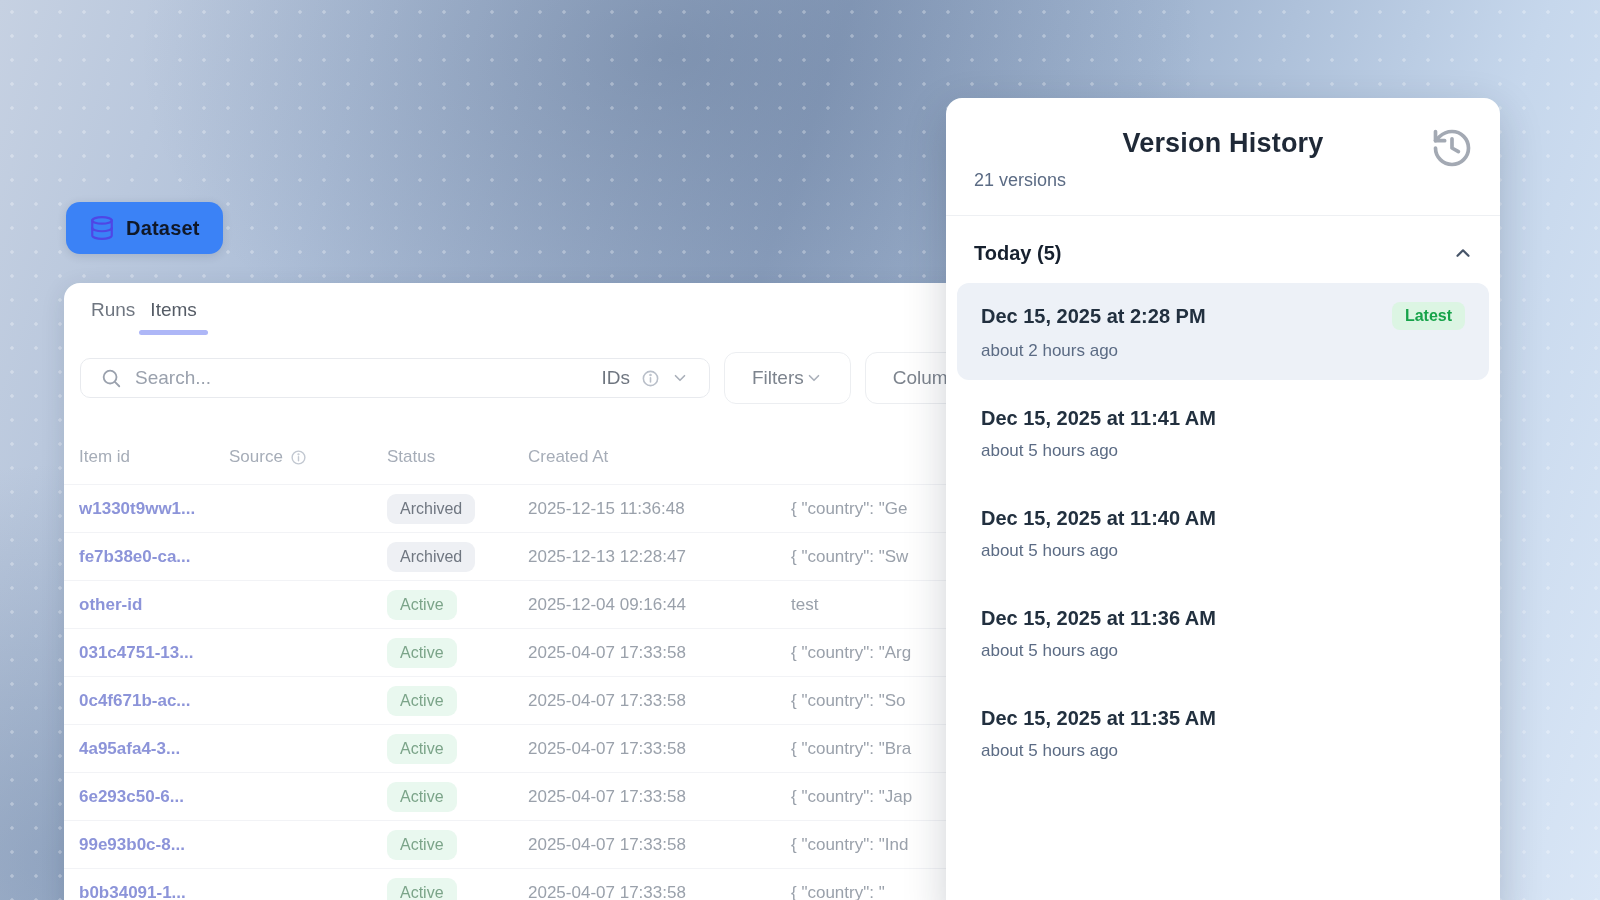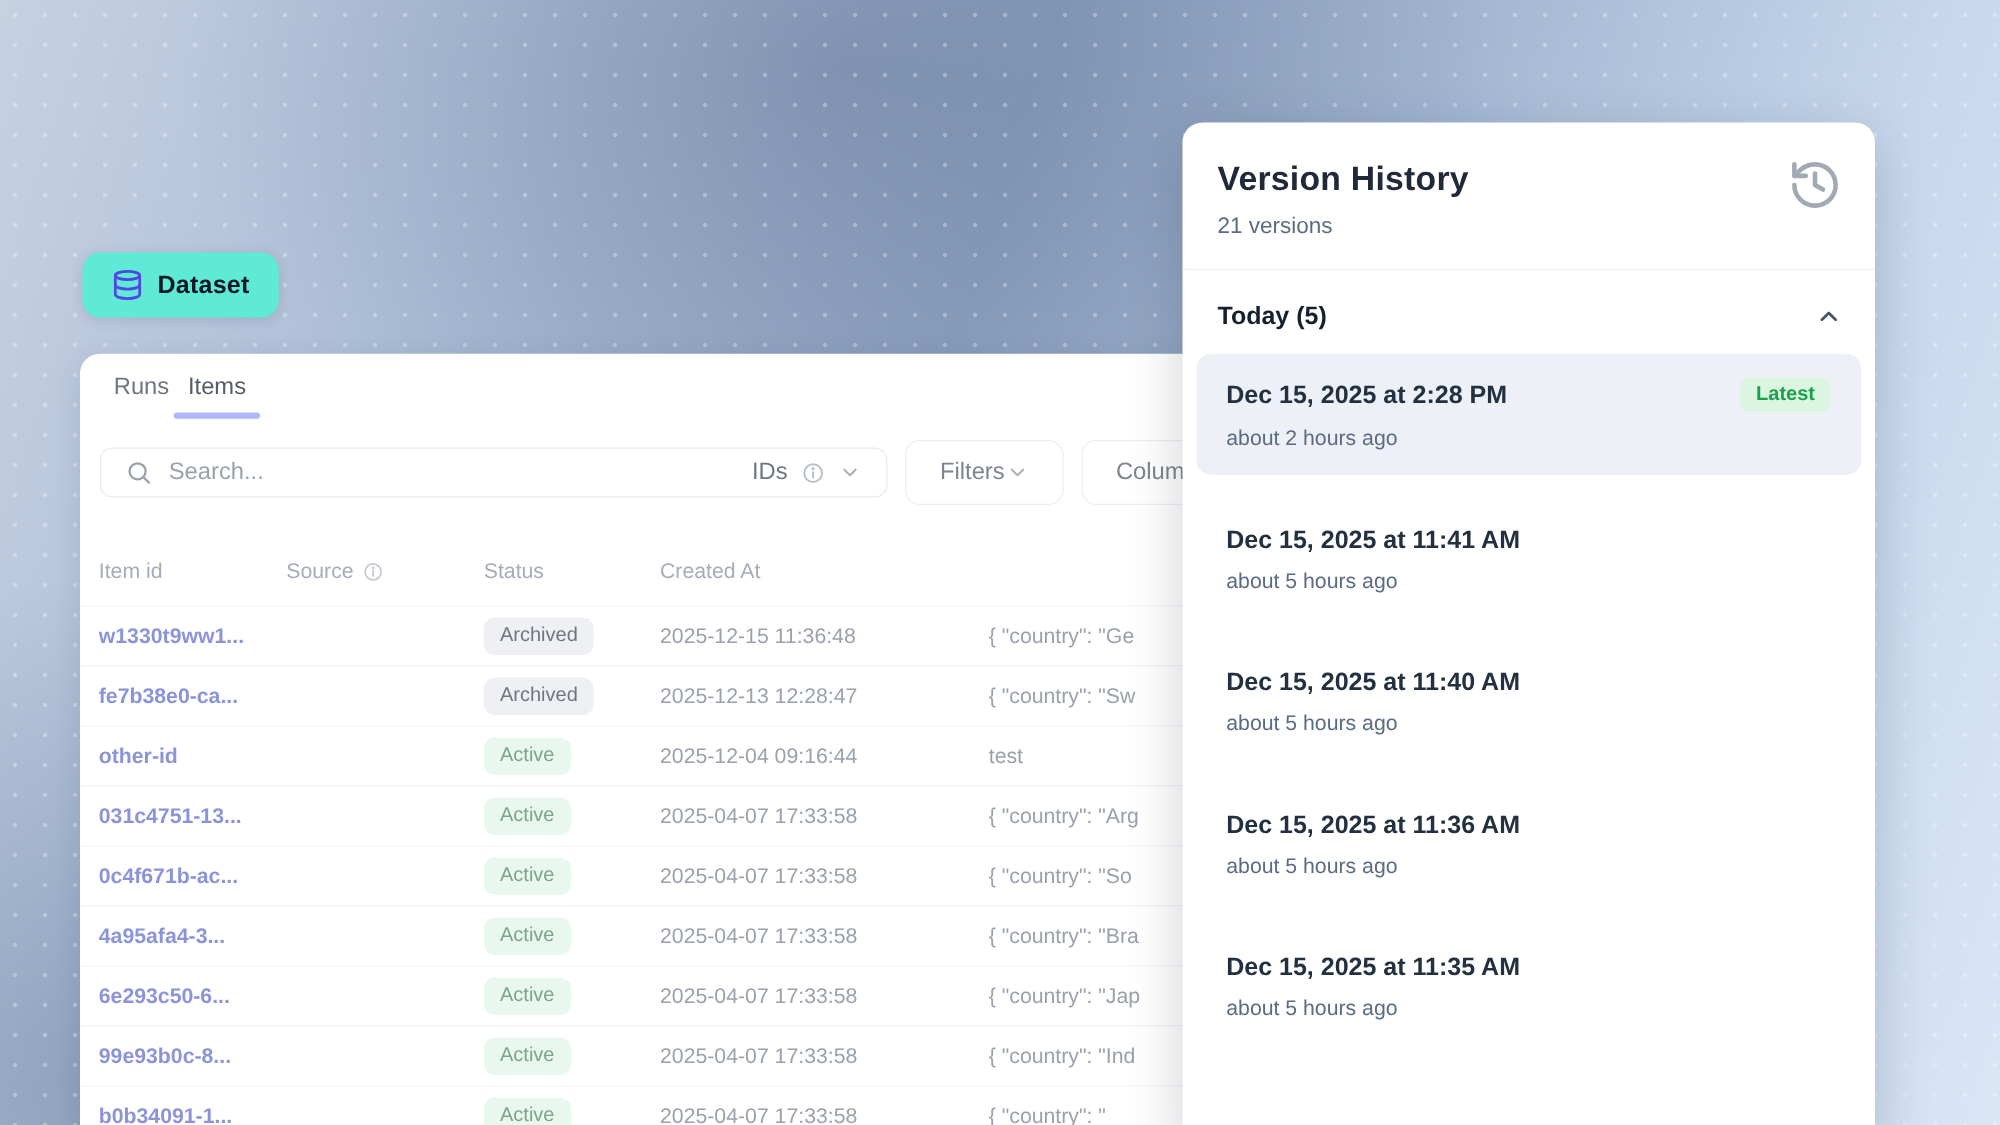--- a/index.html
+++ b/index.html
@@ -13,21 +13,21 @@
       radial-gradient(760px 520px at 42% 6%, rgba(66,88,120,0.30), transparent 70%),
       radial-gradient(900px 620px at 6% 96%, rgba(76,102,138,0.34), transparent 65%),
       linear-gradient(108deg, #c6d1e2 0%, #aebfd8 20%, #8fa3c1 45%, #a2b6d1 62%, #c6d7ec 82%, #d9e6f6 100%);
     background-size: 24px 24px, auto, auto, auto;
   }
 
   
   .dataset-badge {
     position: absolute; left: 66px; top: 202px;
     display: flex; align-items: center; gap: 11px;
-    background: #5eead4; border-radius: 14px;
+    background: #3b82f6; border-radius: 14px;
     padding: 13px 23px;
     box-shadow: 0 2px 10px rgba(25,39,62,0.14);
   }
   .dataset-badge .label { font-size: 20px; font-weight: 700; color: #101828; letter-spacing: .2px; }
 
   
   .main-card {
     position: absolute; left: 64px; top: 283px;
     width: 1046px; height: 660px;
     background: #ffffff; border-radius: 16px;
@@ -89,31 +89,31 @@
 
   
   .version-panel {
     position: absolute; left: 946px; top: 98px;
     width: 554px; height: 822px;
     background: #ffffff; border-radius: 16px;
     box-shadow: 0 14px 44px rgba(18,30,52,0.20);
     z-index: 2;
   }
   .vh-header { position: relative; padding: 30px 28px 24px 28px; border-bottom: 1px solid #eef0f3; }
-  .vh-title { font-size: 27px; font-weight: 700; color: #1f2937; letter-spacing: .2px; }
+  .vh-title { font-size: 27px; font-weight: 700; color: #1f2937; letter-spacing: .2px; text-align: center; }
   .vh-count { margin-top: 11px; font-size: 18px; color: #5b6b84; }
   .vh-history-icon { position: absolute; right: 26px; top: 28px; }
 
   .vh-group-row {
     display: flex; align-items: center; justify-content: space-between;
     padding: 26px 26px 18px 28px;
   }
   .vh-group-label { font-size: 20px; font-weight: 600; color: #16202e; }
 
-  .version-list { display: flex; flex-direction: column; gap: 22px; padding: 0 11px; }
+  .version-list { display: flex; flex-direction: column; gap: 8px; padding: 0 11px; }
   .version-entry { padding: 19px 24px; border-radius: 12px; }
   .version-entry.highlighted { background: #edf1f7; }
   .ve-top { display: flex; align-items: center; justify-content: space-between; }
   .ve-date { font-size: 20px; font-weight: 700; color: #22303f; }
   .ve-rel { margin-top: 11px; font-size: 17px; color: #5b6b84; }
   .latest-badge {
     background: #dcf5e3; color: #17a34a; font-size: 16px; font-weight: 700;
     padding: 5px 13px; border-radius: 8px;
   }
 

